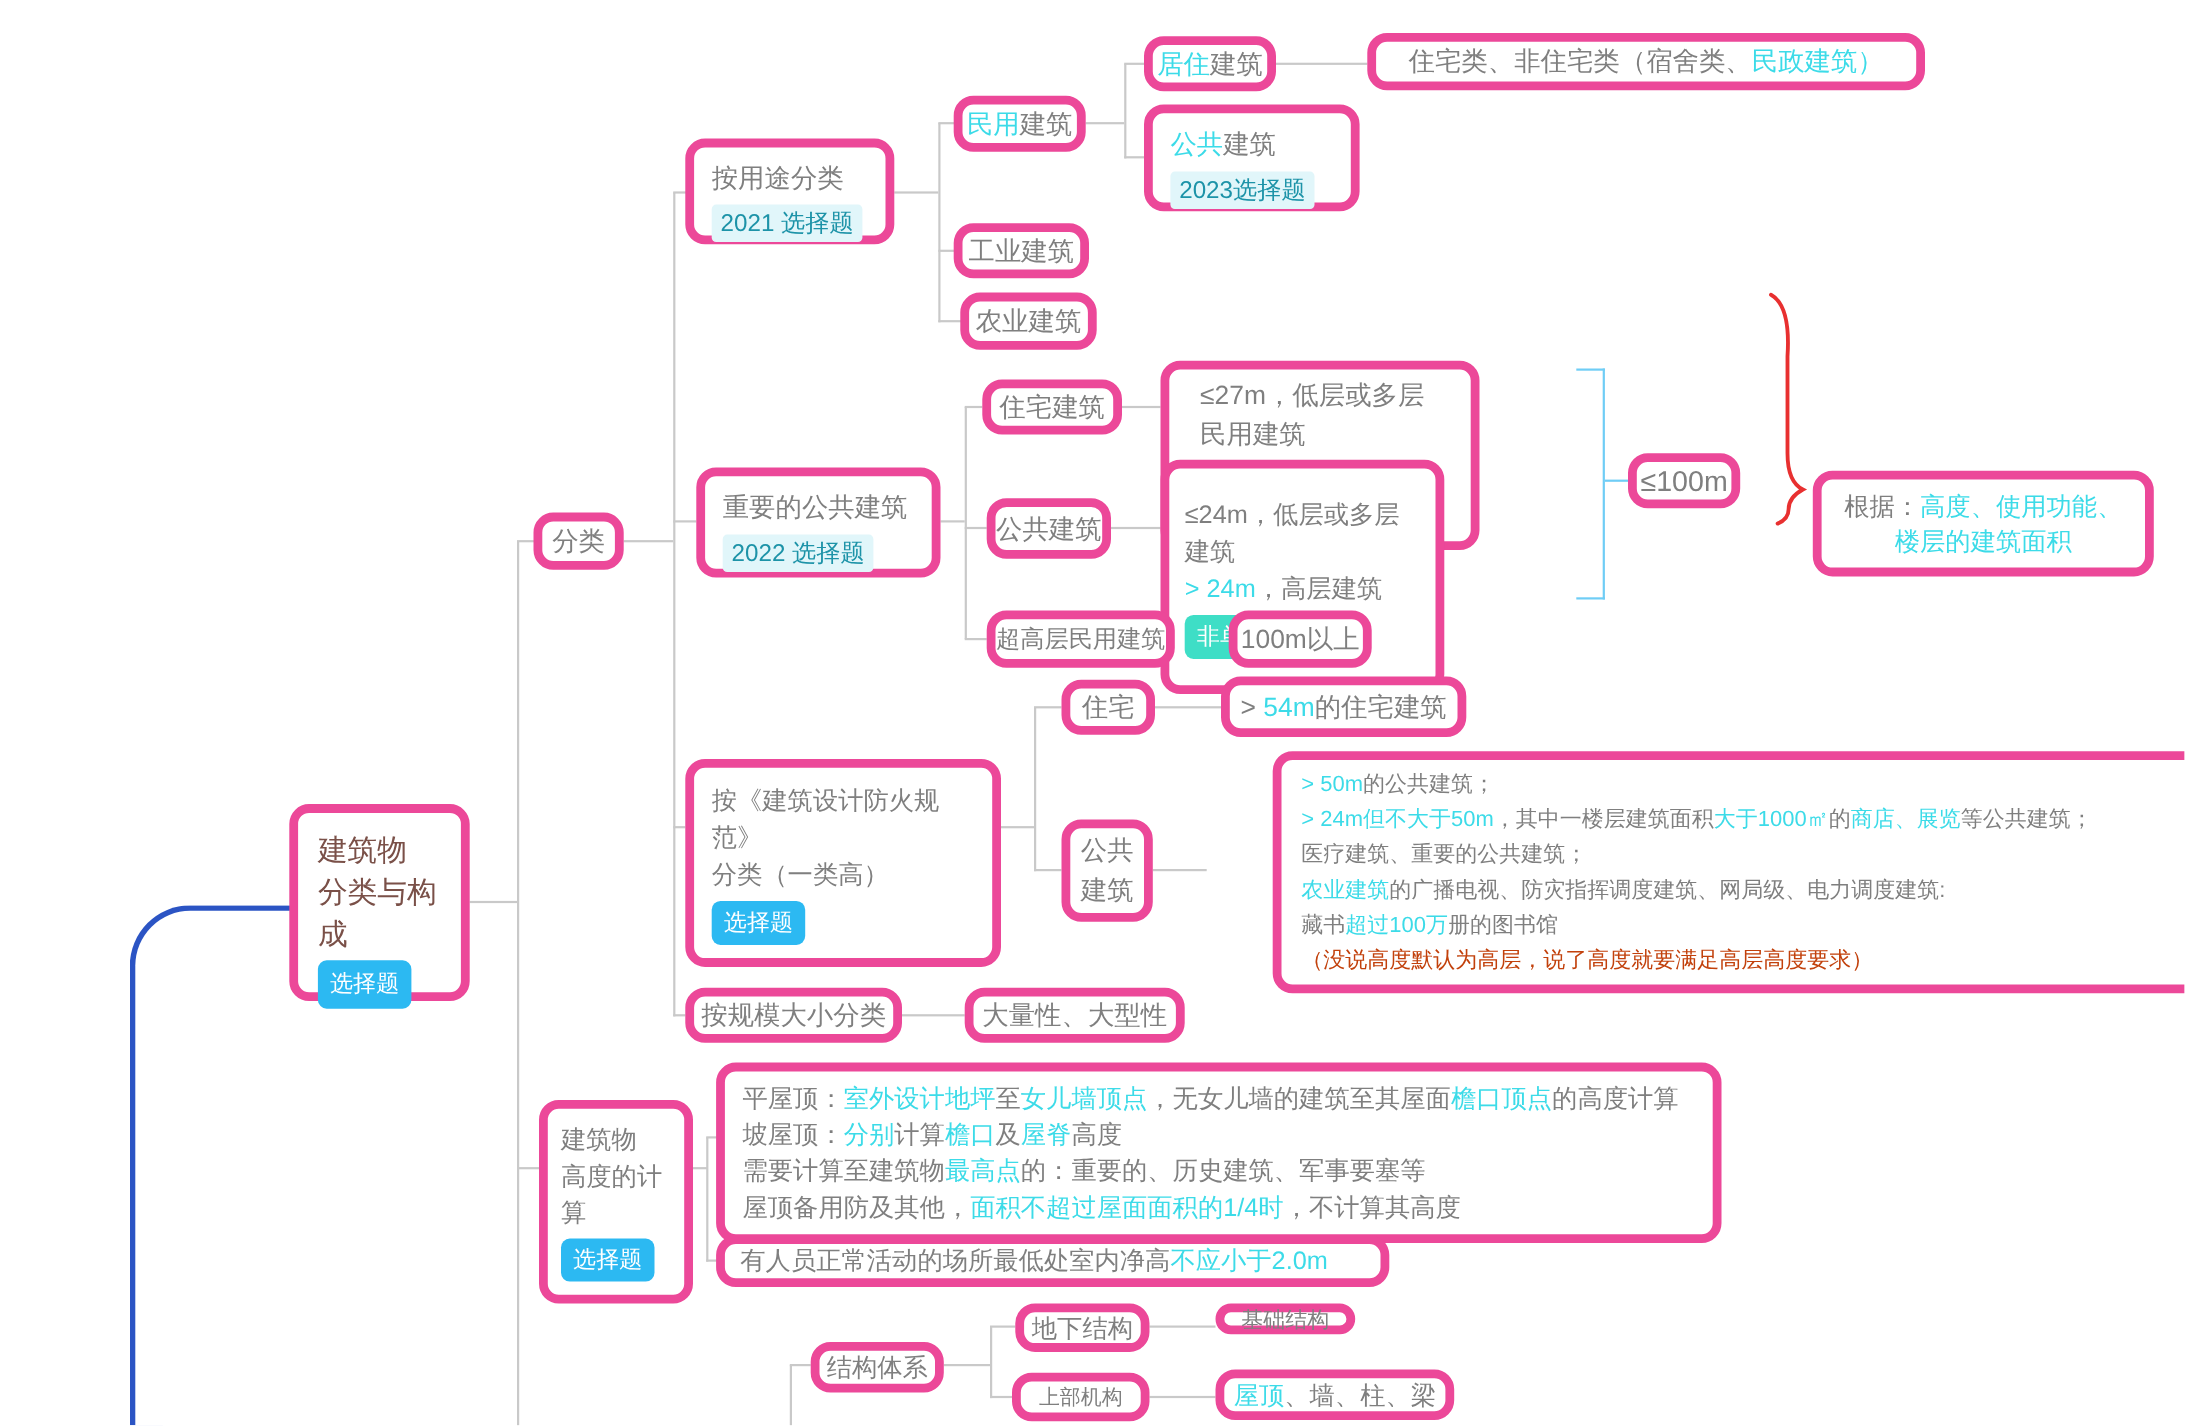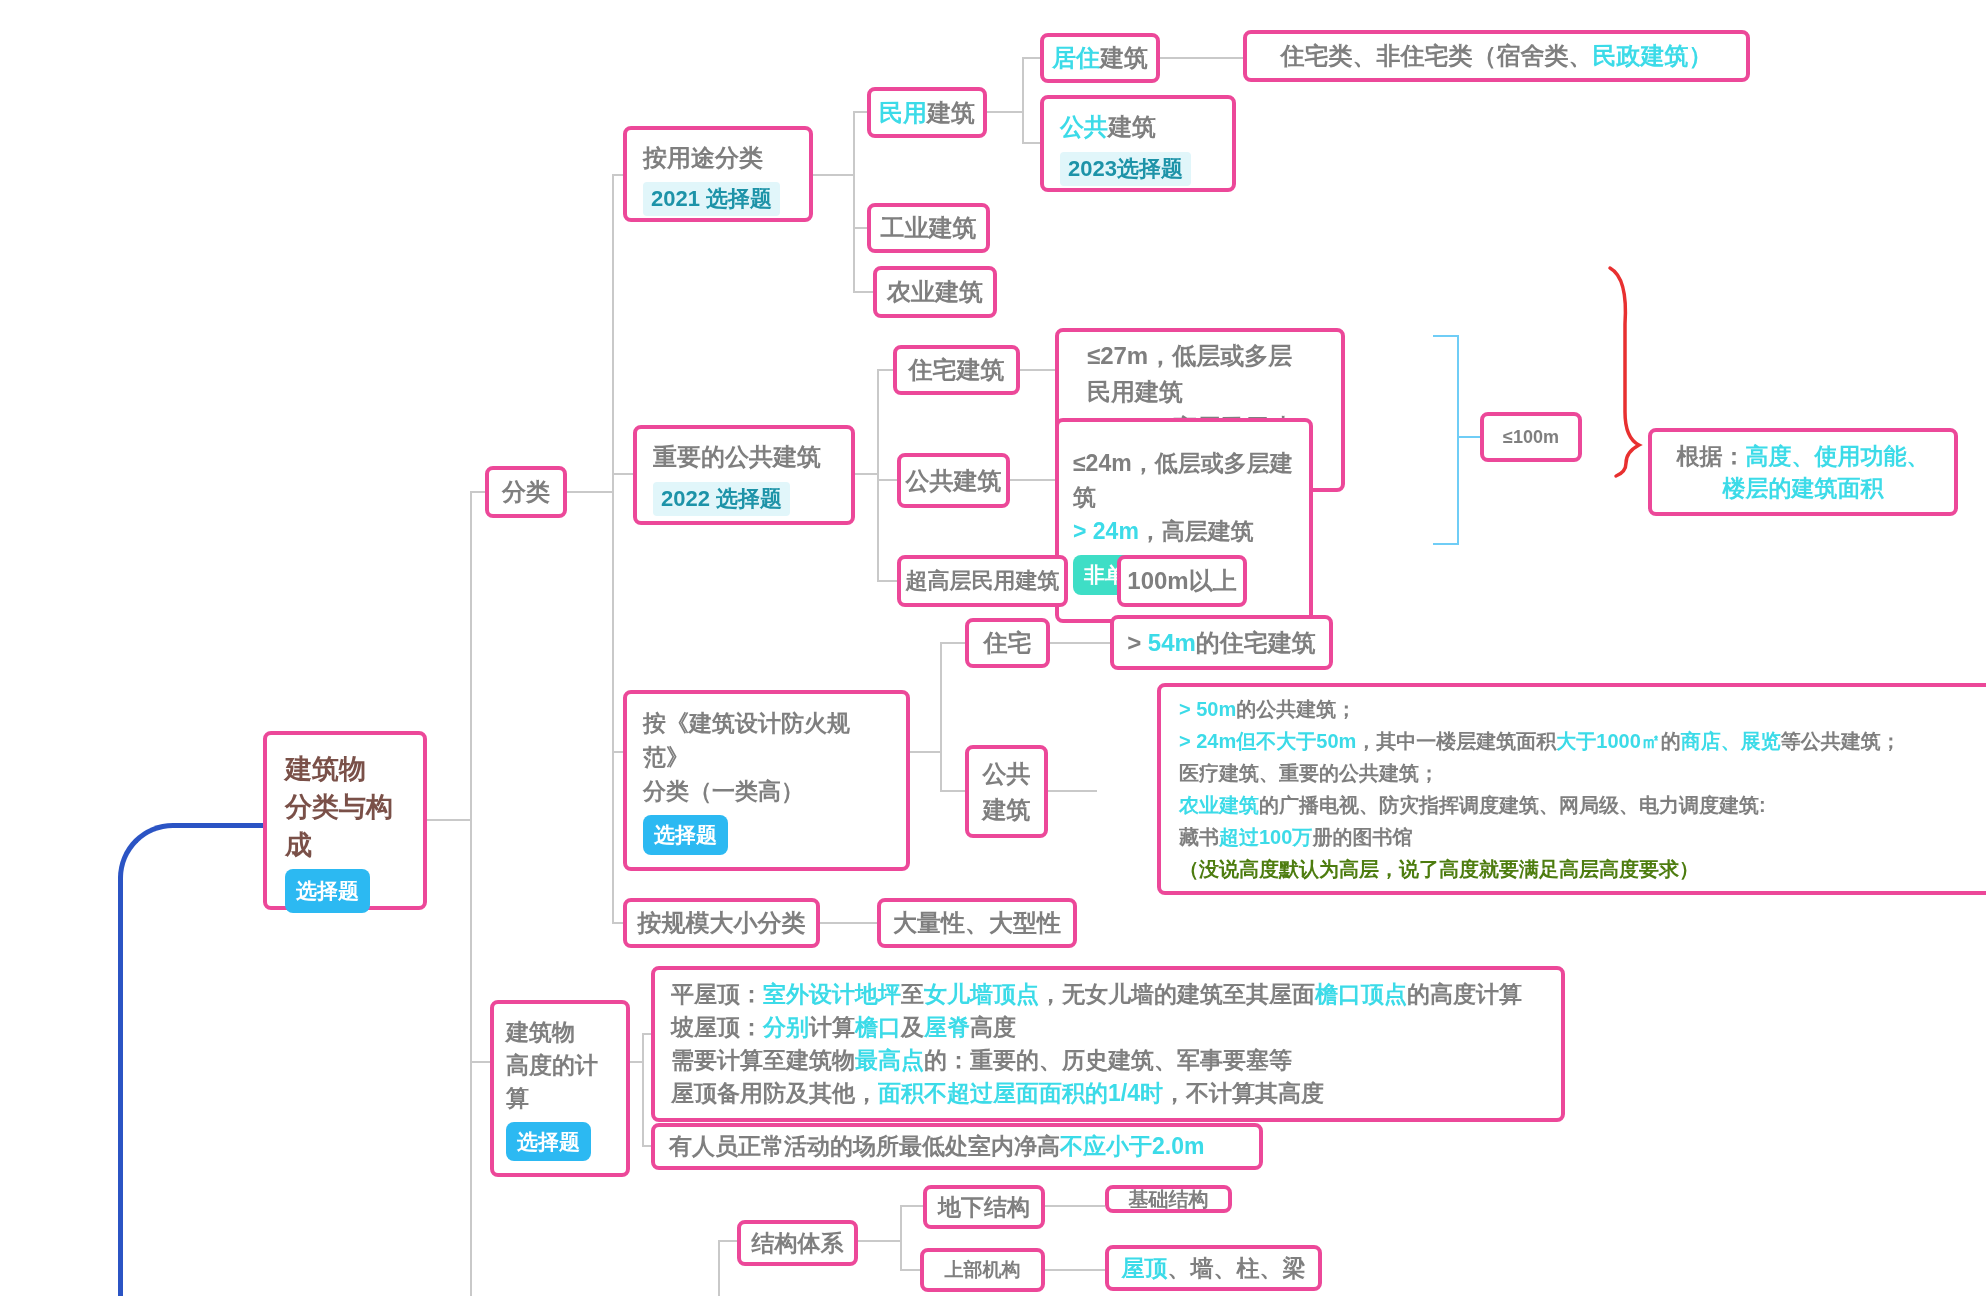--- a/index.html
+++ b/index.html
@@ -1,28 +1,28 @@
 <!DOCTYPE html>
 <html><head>
 <meta charset="utf-8">
 <style>
   * { margin:0; padding:0; box-sizing:border-box; }
   html,body { background:#ffffff; }
   body { font-family:"Liberation Sans", sans-serif; font-weight:bold; }
   #canvas { position:relative; width:1986px; height:1296px; background:#fff; overflow:hidden; }
 
-  .node { position:absolute; background:#fff; border:4px solid #ec4899; border-radius:8px;
-          color:#7f7f7f; font-size:24px; font-weight:bold; }
+  .node { position:absolute; background:#fff; border:8px solid #ec4899; border-radius:18px;
+          color:#7f7f7f; font-size:24px; font-weight:normal; }
   .center { display:flex; align-items:center; justify-content:center; text-align:center; }
 
   .ln { position:absolute; background:#c9c9c9; }
   .bl { position:absolute; background:#6fcdf6; }
 
   .c-cyan { color:#3cdbe8; }
-  .c-red  { color:#4d7c0f; }
+  .c-red  { color:#c2410c; }
 
   .exam  { display:inline-block; color:#1d93a8; background:#e1f6fa; padding:2px 8px;
            border-radius:4px; font-size:22px; }
   .badge { display:inline-block; background:#2cb9f2; color:#fff; border-radius:8px;
            padding:3px 11px; font-size:21px; }
   .badge.mint { background:#3edec6; }
 
   .curve-root { position:absolute; left:118px; top:823px; width:147px; height:473px;
                 border-top:5px solid #2b54c4; border-left:5px solid #2b54c4;
                 border-top-left-radius:55px; }
@@ -164,21 +164,21 @@
   </div>
 
   <div class="node center" style="left:897px;top:555px;width:171px;height:52px;font-size:22px">
     <span>超高层民用建筑</span>
   </div>
 
   <div class="node center" style="left:1117px;top:555px;width:130px;height:52px">
     <span>100m以上</span>
   </div>
 
-  <div class="node center" style="left:1480px;top:412px;width:102px;height:50px;font-size:18px">
+  <div class="node center" style="left:1480px;top:412px;width:102px;height:50px;font-size:26px">
     <span>≤100m</span>
   </div>
 
   <div class="node" style="left:1648px;top:428px;width:310px;min-height:78px;padding:8px 12px;font-size:23px;line-height:32px;text-align:center">
     <div>
         <div><span>根据：</span><span class="c-cyan">高度、使用功能、</span></div>
         <div><span class="c-cyan">楼层的建筑面积</span></div>
       </div>
   </div>
 

